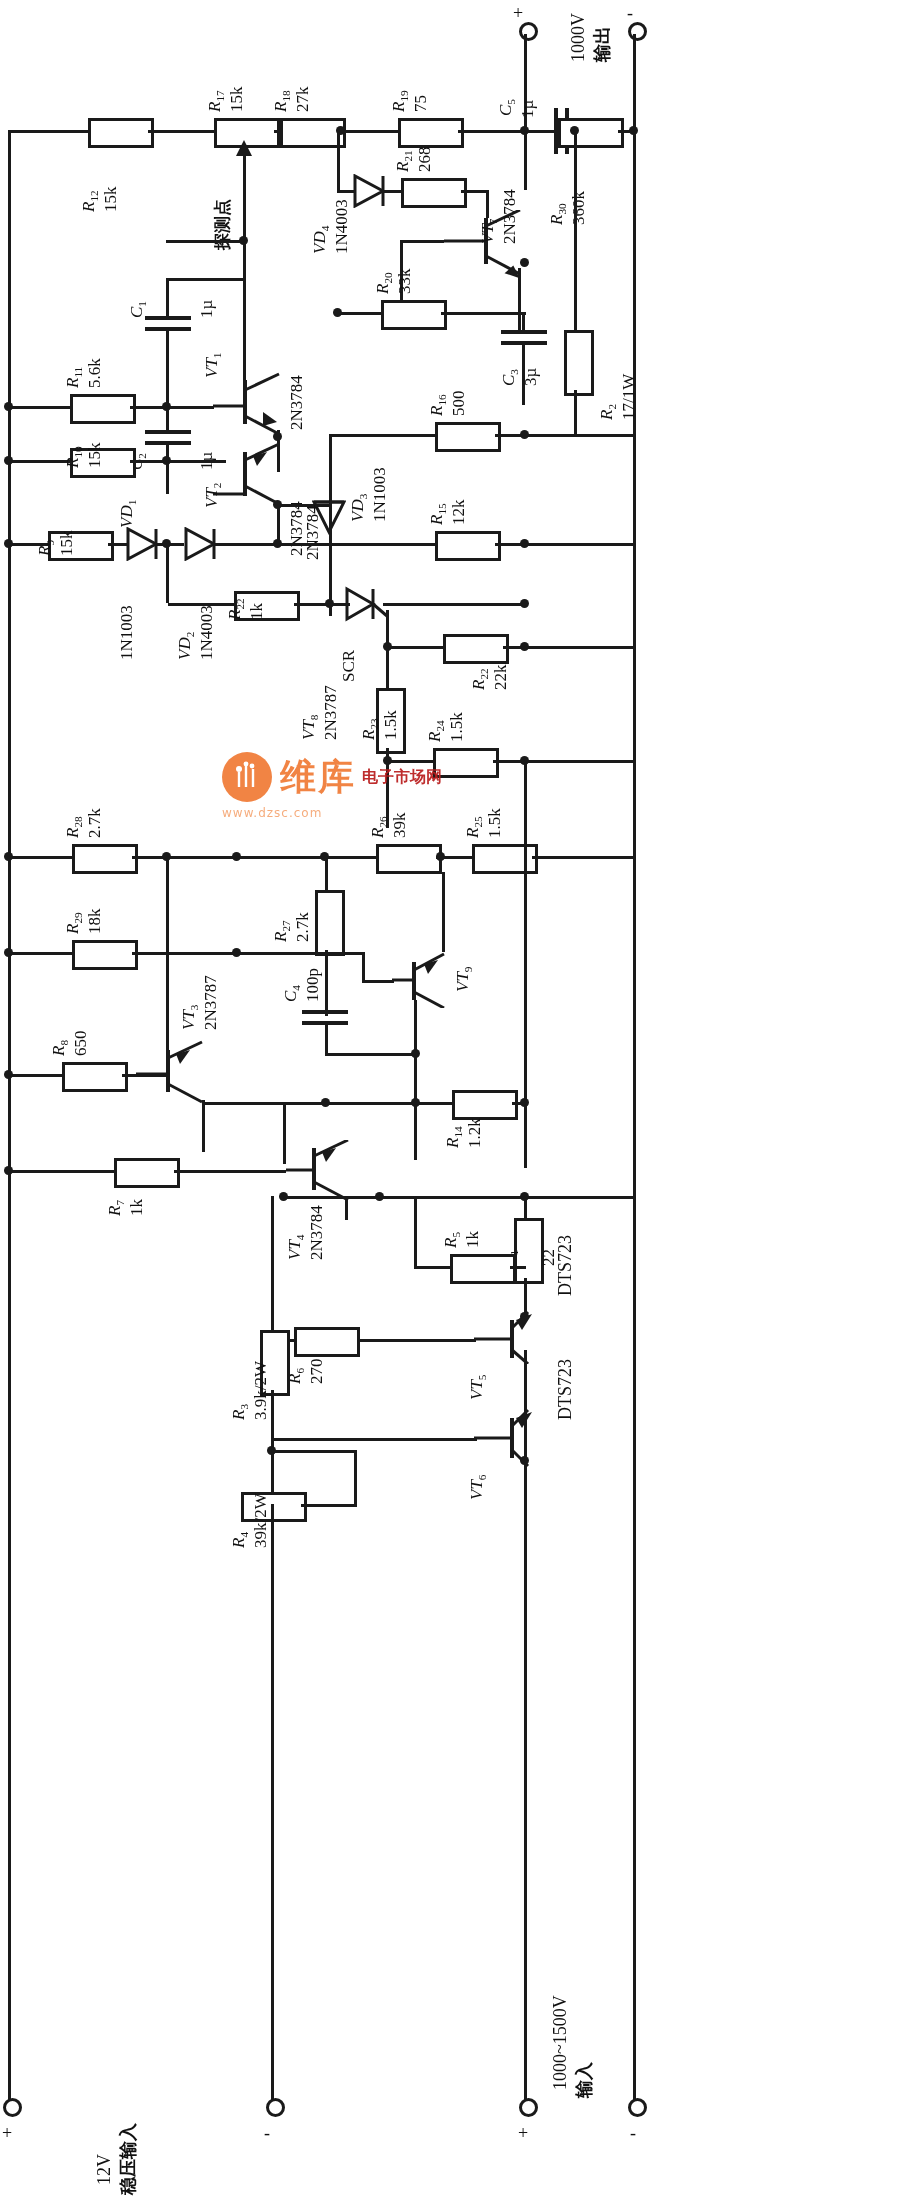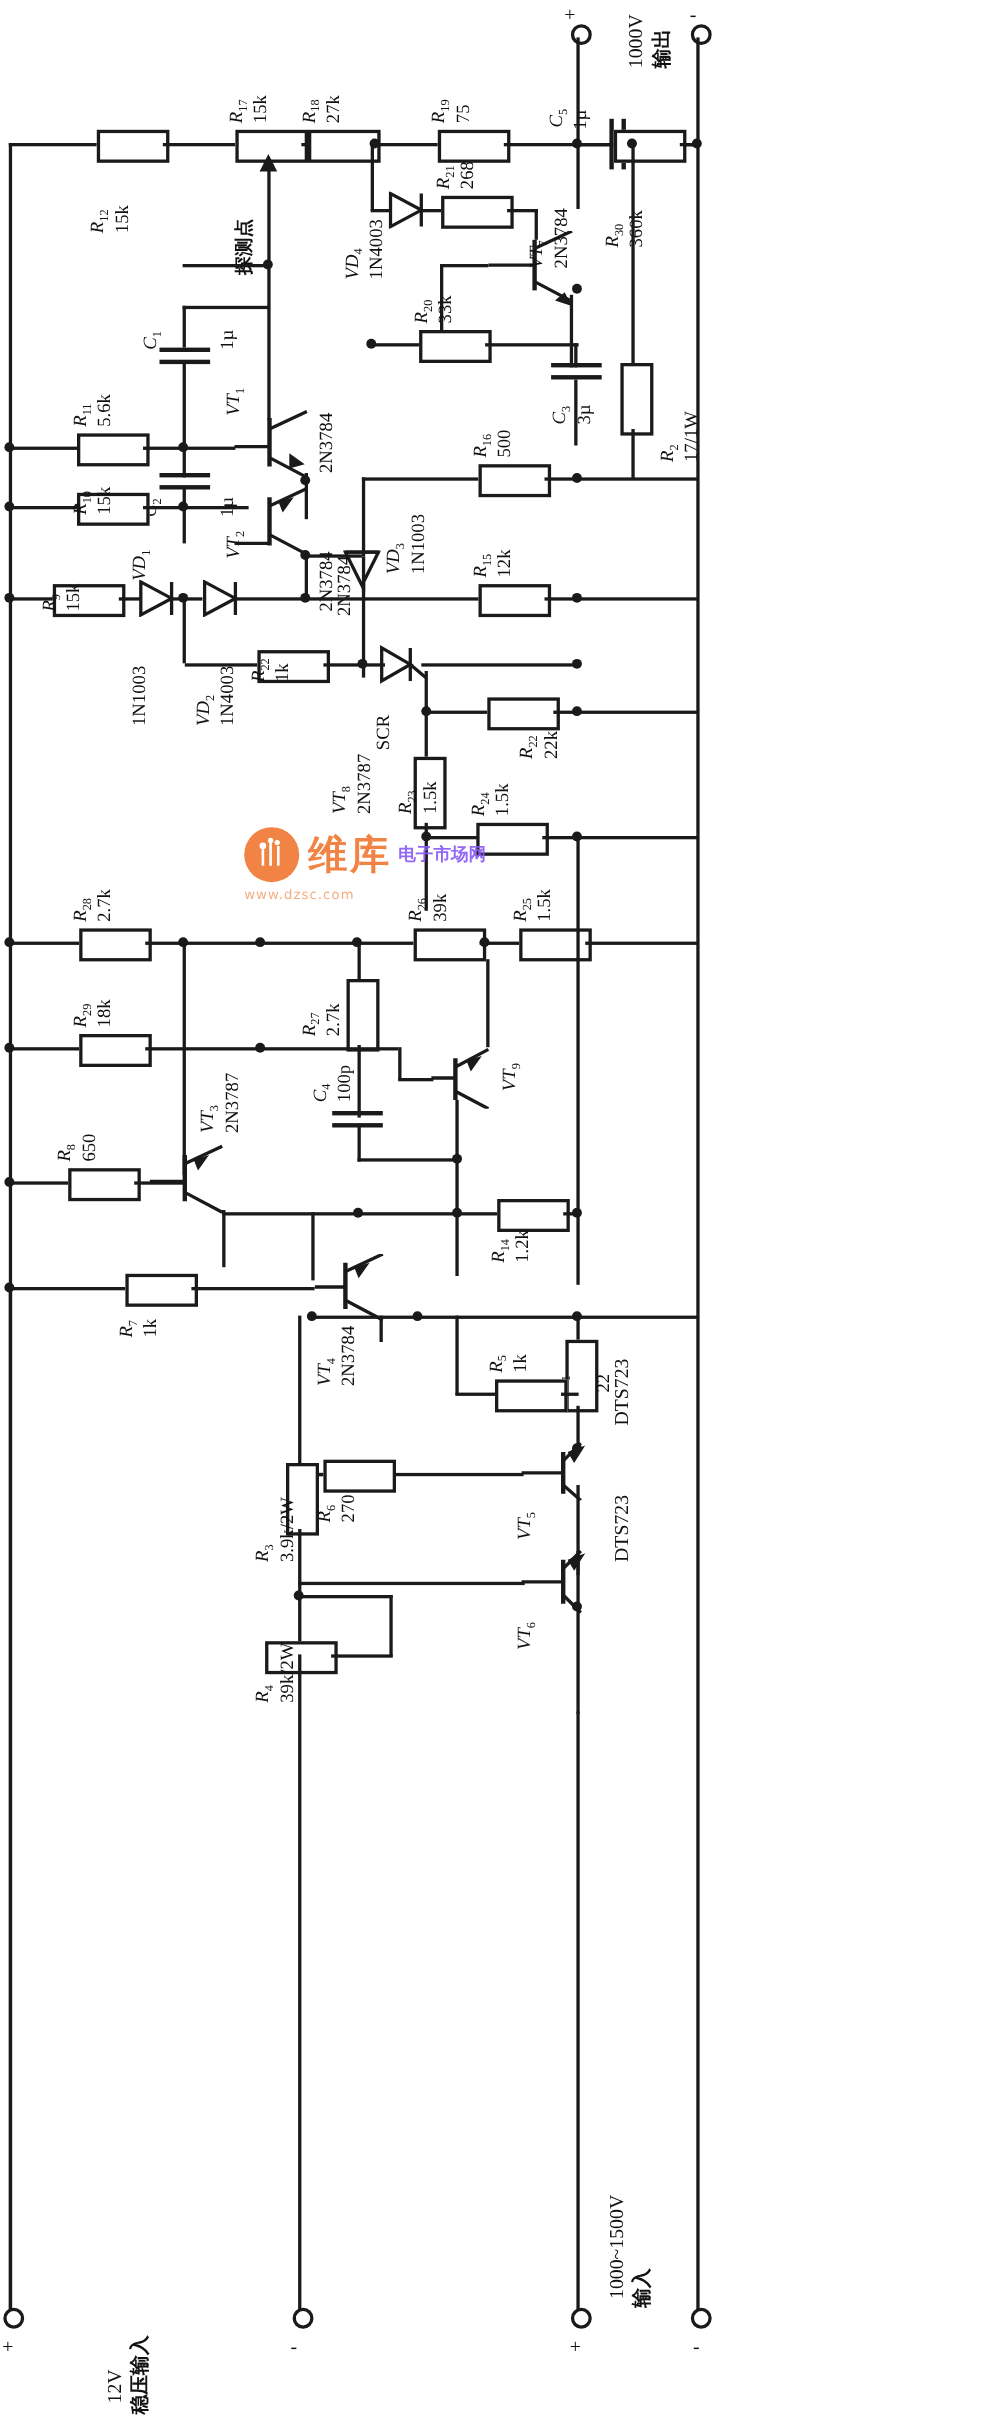--- a/index.html
+++ b/index.html
@@ -28,21 +28,21 @@
   .rot{transform-origin:0 0;transform:rotate(-90deg);}
   .it{font-style:italic;}
   .sub{font-size:.66em;vertical-align:sub;font-style:normal;} .sz17{font-size:17px;}
   .sz18{font-size:18px;}
   .cn{font-family:"DejaVu Sans",sans-serif;font-weight:bold;}
   
   #wm{position:absolute;left:222px;top:752px;width:452px;height:80px;pointer-events:none;opacity:.92;}
   #wm .wmrow{display:flex;align-items:center;}
   #wm .wmlogo{width:50px;height:50px;border-radius:50%;background:#f07a35;display:flex;align-items:center;justify-content:center;}
   #wm .wmtext{font-family:"DejaVu Sans",sans-serif;font-weight:bold;font-size:36px;color:#f07a35;margin-left:8px;letter-spacing:2px;}
-  #wm .wmdom{font-family:"Liberation Sans",sans-serif;font-weight:bold;font-size:16px;color:#8b5cf6;margin-left:6px;text-align:center;}
+  #wm .wmdom{font-family:"Liberation Sans",sans-serif;font-weight:bold;font-size:16px;color:#b91c1c;margin-left:6px;text-align:center;}
   #wm .wmsub{font-family:"DejaVu Sans",sans-serif;font-size:16px;color:#f5a673;letter-spacing:4px;margin-top:4px;}
 </style>
 </head>
 <body>
 
 <div id="sheet">
 
   <div class="lbl sz18" style="left:513px;top:4px;">+</div>
   <div class="term" style="left:519px;top:22px;"></div>
   <div class="lbl sz18" style="left:627px;top:4px;">-</div>

